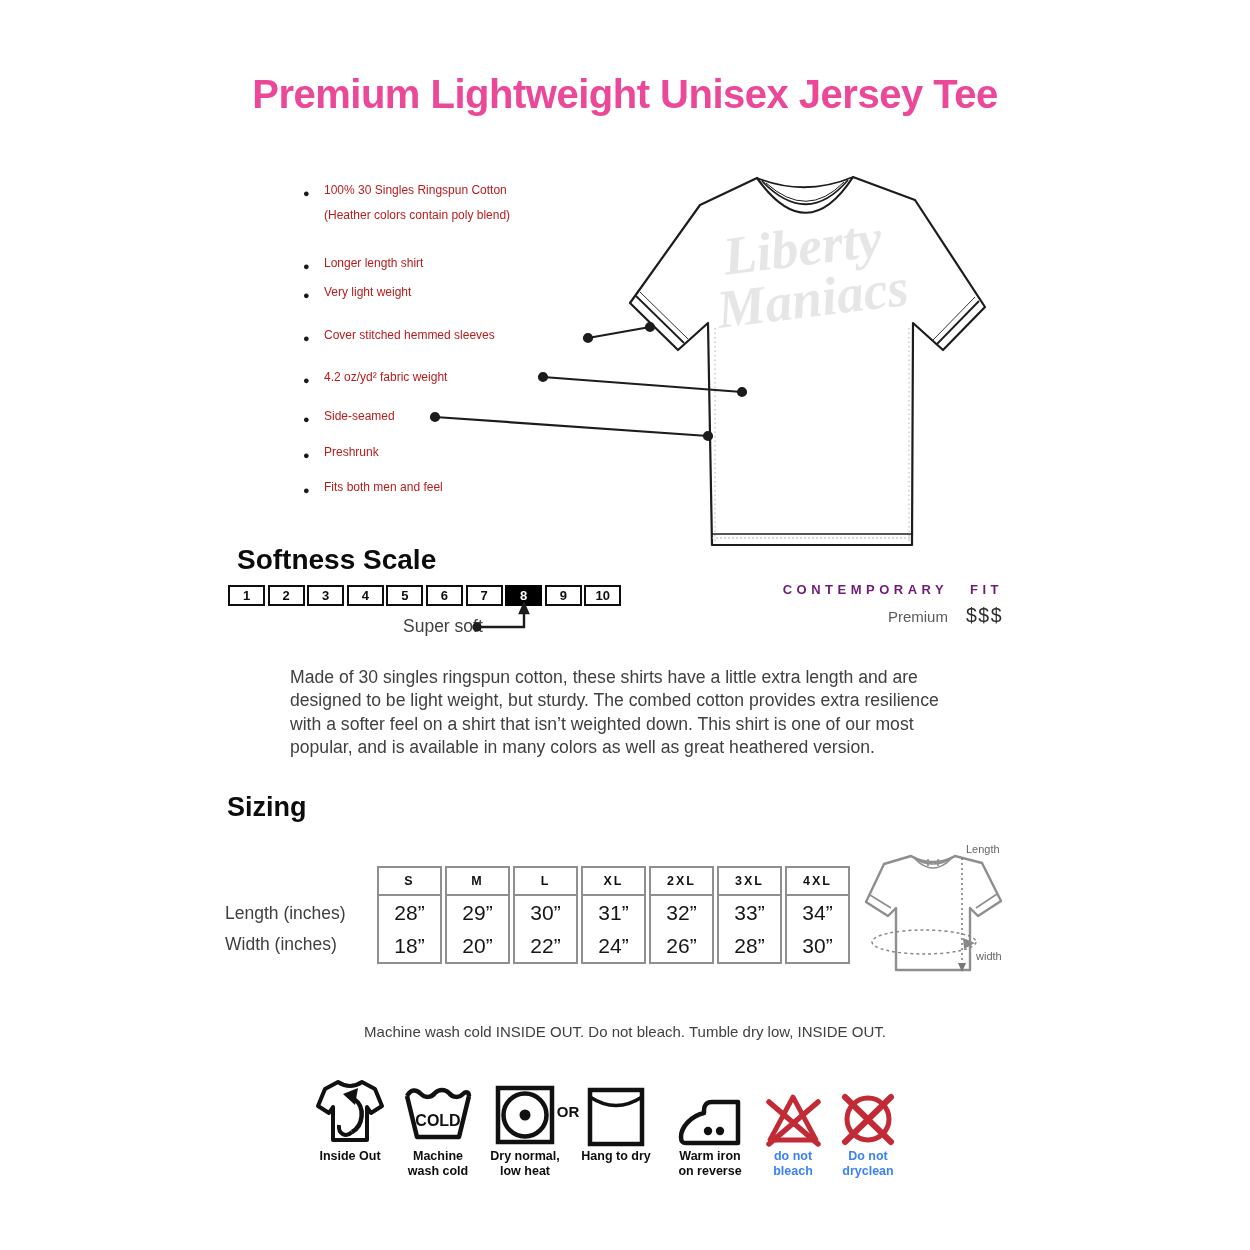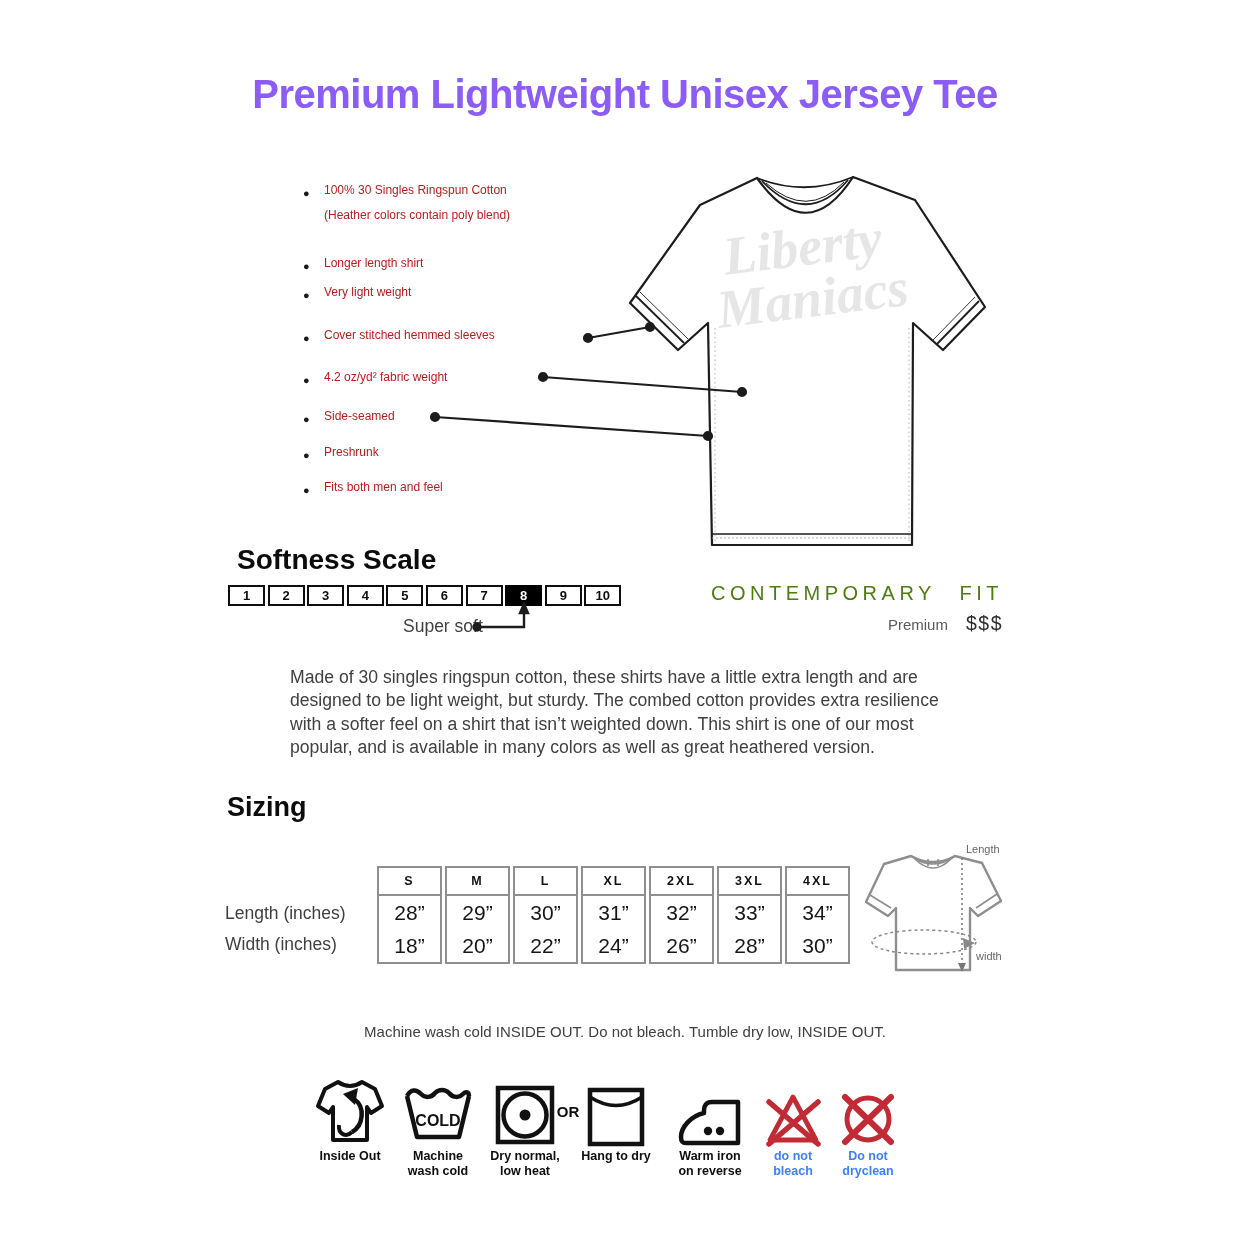--- a/index.html
+++ b/index.html
@@ -2,21 +2,21 @@
 <html><head>
 <meta charset="utf-8">
 <style>
   html,body{margin:0;padding:0;background:#fff;}
   .page{position:relative;width:1250px;height:1250px;background:#ffffff;overflow:hidden;
         font-family:"Liberation Sans",sans-serif;color:#404040;}
   .abs{position:absolute;}
 
   
   .title{position:absolute;left:0;right:0;top:72px;margin:0;text-align:center;
-         font-size:40px;font-weight:700;color:#8b5cf6;letter-spacing:-0.5px;}
+         font-size:40px;font-weight:700;color:#ec4899;letter-spacing:-0.5px;}
   .sec-heading{position:absolute;margin:0;font-weight:700;color:#0c0c0c;}
   .soft-heading{left:237px;top:544px;font-size:28px;}
   .sizing-heading{left:227px;top:792px;font-size:27px;}
 
   
   .features{list-style:none;margin:0;padding:0;}
   .feature{position:absolute;left:303px;padding-left:21px;font-size:12px;line-height:25px;
            white-space:nowrap;color:#b91c1c;}
   .feature::before{content:"●";position:absolute;left:0;top:3px;font-size:11px;color:#1a1a1a;}
   .feature span{display:block;}
@@ -27,21 +27,21 @@
 
   
   .scale{left:228px;top:585px;display:flex;}
   .sbox{width:33px;height:17px;border:2px solid #0e0e0e;margin-right:2.6px;background:#fff;
         text-align:center;font-size:13px;font-weight:700;line-height:17px;color:#0e0e0e;}
   .sbox.active{background:#000;border-color:#000;color:#fff;}
   .supersoft{left:403px;top:616px;font-size:17.5px;color:#404040;}
 
   
   .fit{right:247px;top:582px;text-align:right;}
-  .fit-label{font-size:20px;letter-spacing:4.5px;word-spacing:14px;color:#4d7c0f;}
+  .fit-label{font-size:13px;letter-spacing:4.5px;word-spacing:14px;color:#701a75;font-weight:bold;}
   .fit-row{margin-top:7px;}
   .fit-tier{font-size:15px;color:#5a5a5a;}
   .fit-price{font-size:19.5px;color:#2c2c2c;margin-left:18px;letter-spacing:1.5px;}
 
   
   .desc{left:290px;top:666px;font-size:17.6px;line-height:23.4px;color:#404040;}
   .desc div{white-space:nowrap;}
 
   
   .rowlabel{position:absolute;left:225px;font-size:17.5px;color:#404040;}

